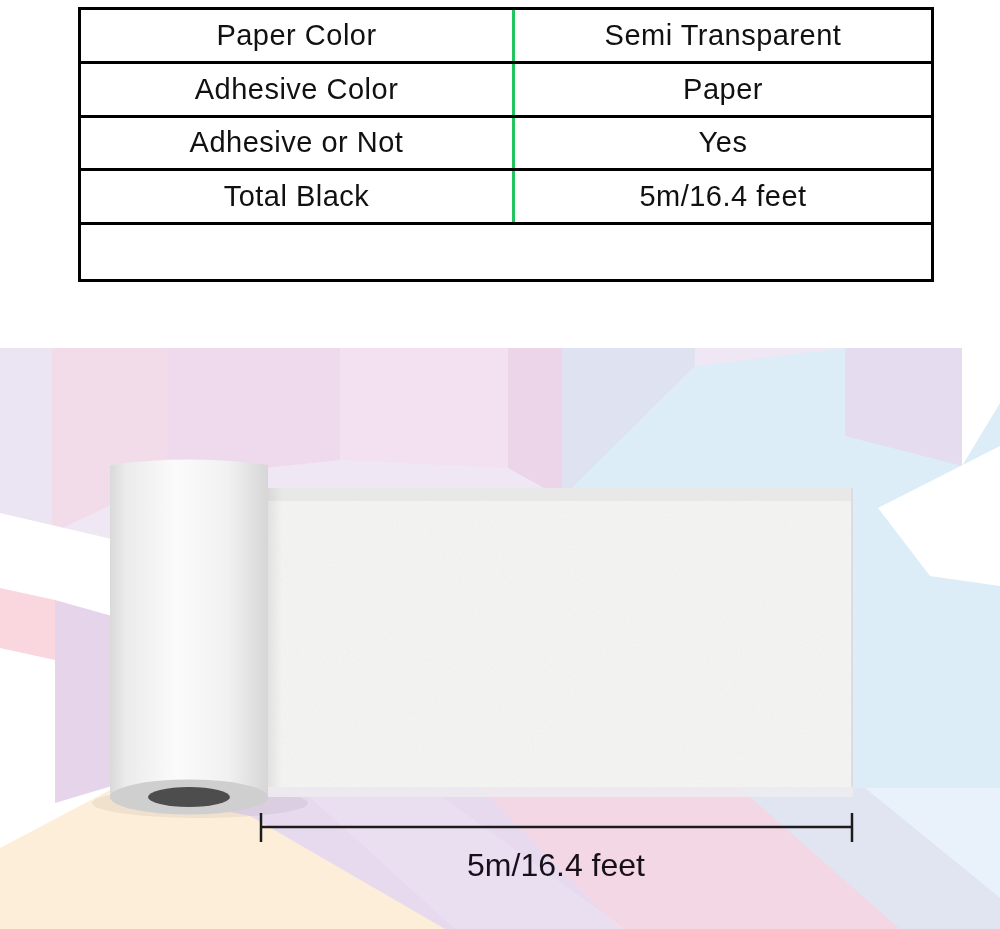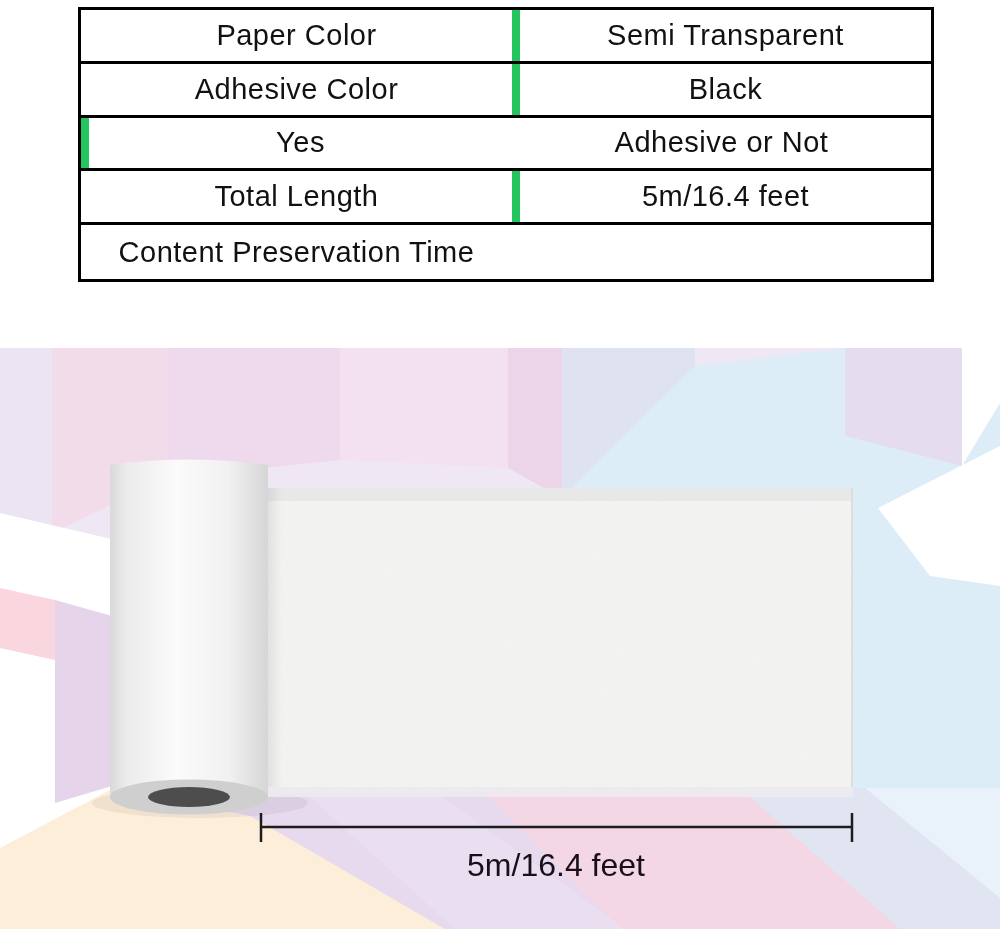--- a/index.html
+++ b/index.html
@@ -25,51 +25,50 @@
     grid-template-columns:431px 1fr;
     border-bottom:3px solid #000;
   }
   .spec-row:last-child{border-bottom:none;}
   .spec-cell{
     display:flex;align-items:center;justify-content:center;
     font-size:29px;color:#111;
     letter-spacing:0.5px;
     white-space:nowrap;
   }
-  .spec-cell.value{border-left:8px solid #22c55e;}
+  .spec-cell.value{border-left:3px solid #22c55e;}
   
   .figure{
     position:absolute;left:0;top:348px;width:1000px;height:581px;
   }
   .figure svg{display:block;}
 </style>
 </head>
 <body>
 
 <div class="canvas">
 
   <div class="spec-table">
     <div class="spec-row">
       <div class="spec-cell label">Paper Color</div>
       <div class="spec-cell value">Semi Transparent</div>
     </div>
     <div class="spec-row">
       <div class="spec-cell label">Adhesive Color</div>
-      <div class="spec-cell value">Black</div>
+      <div class="spec-cell value">Paper</div>
     </div>
     <div class="spec-row">
+      <div class="spec-cell label">Adhesive or Not</div>
       <div class="spec-cell value">Yes</div>
-      <div class="spec-cell label">Adhesive or Not</div>
     </div>
     <div class="spec-row">
-      <div class="spec-cell label">Total Length</div>
+      <div class="spec-cell label">Total Black</div>
       <div class="spec-cell value">5m/16.4 feet</div>
     </div>
     <div class="spec-row">
-      <div class="spec-cell label">Content Preservation Time</div>
     </div>
   </div>
 
   <div class="figure">
     <svg width="1000" height="581" viewBox="0 0 1000 581">
       <defs>
         <linearGradient id="rollBody" x1="0" y1="0" x2="1" y2="0">
           <stop offset="0" stop-color="#d9d9d9"></stop>
           <stop offset="0.1" stop-color="#ebebeb"></stop>
           <stop offset="0.42" stop-color="#fbfbfb"></stop>

